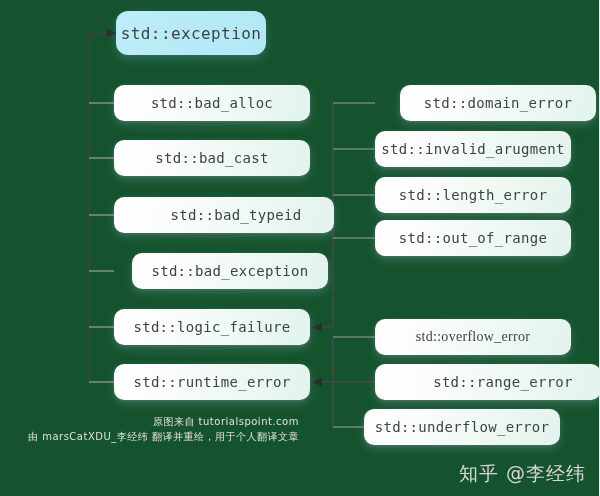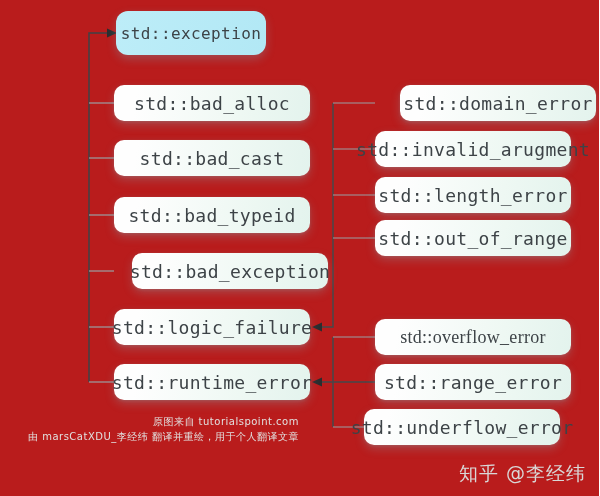--- a/index.html
+++ b/index.html
@@ -5,66 +5,66 @@
   html, body { margin: 0; padding: 0; }
   body {
     width: 600px; height: 496px;
     background: #ffffff;
     font-family: "DejaVu Sans", "Liberation Sans", sans-serif;
     overflow: hidden;
   }
   #stage {
     position: relative;
     width: 599px; height: 496px;
-    background: #b91c1c;
+    background: #14532d;
   }
   #wires {
     position: absolute; left: 0; top: 0;
     width: 600px; height: 496px;
     z-index: 1;
   }
   .node {
     position: absolute;
     z-index: 2;
     height: 36px;
     width: 196px;
     border-radius: 10px;
     background: linear-gradient(100deg, #fefefe 12%, #eef8f3 65%, #e3f3ed 100%);
     box-shadow: 0 4px 10px rgba(140,165,175,0.30), 0 1px 3px rgba(140,165,175,0.22);
     display: flex; align-items: center; justify-content: center;
     font-family: "DejaVu Sans Mono", "Liberation Mono", monospace;
-    font-size: 18px;
+    font-size: 14px;
     color: #3d4347;
     letter-spacing: 0.3px;
     white-space: nowrap;
   }
   .node.root {
     left: 116px; top: 11px;
     width: 150px; height: 44px;
     border-radius: 12px;
     background: linear-gradient(100deg, #bdedf8 0%, #b2e8f5 100%);
     box-shadow: 0 4px 10px rgba(120,180,200,0.30);
     font-size: 16px;
     letter-spacing: 0.4px;
   }
   
   .n-l0 { left: 114px; top: 85px;  }
   .n-l1 { left: 114px; top: 140px; text-align: right; }
-  .n-l2 { left: 114px; top: 197px; }
+  .n-l2 { left: 114px; top: 197px; padding-left: 24px; }
   .n-l3 { left: 124px; top: 253px; margin-left: 8px; }
   .n-l4 { left: 114px; top: 309px; }
   .n-l5 { left: 114px; top: 364px; }
   
   .n-r0 { left: 375px; top: 85px; margin-left: 25px;  }
   .n-r1 { left: 375px; top: 131px; }
   .n-r2 { left: 375px; top: 177px; }
   .n-r3 { left: 375px; top: 220px; }
   
   .n-r4 { left: 375px; top: 319px; font-family: Liberation Serif, serif; }
-  .n-r5 { left: 375px; top: 364px; }
+  .n-r5 { left: 375px; top: 364px; padding-left: 30px; }
   .n-r6 { left: 364px; top: 409px; text-align: center; }
 
   .watermark {
     position: absolute;
     left: 28px; top: 414px;
     z-index: 3;
     font-size: 10px;
     line-height: 15px;
     color: #e2e0df;
     letter-spacing: 0.5px;

